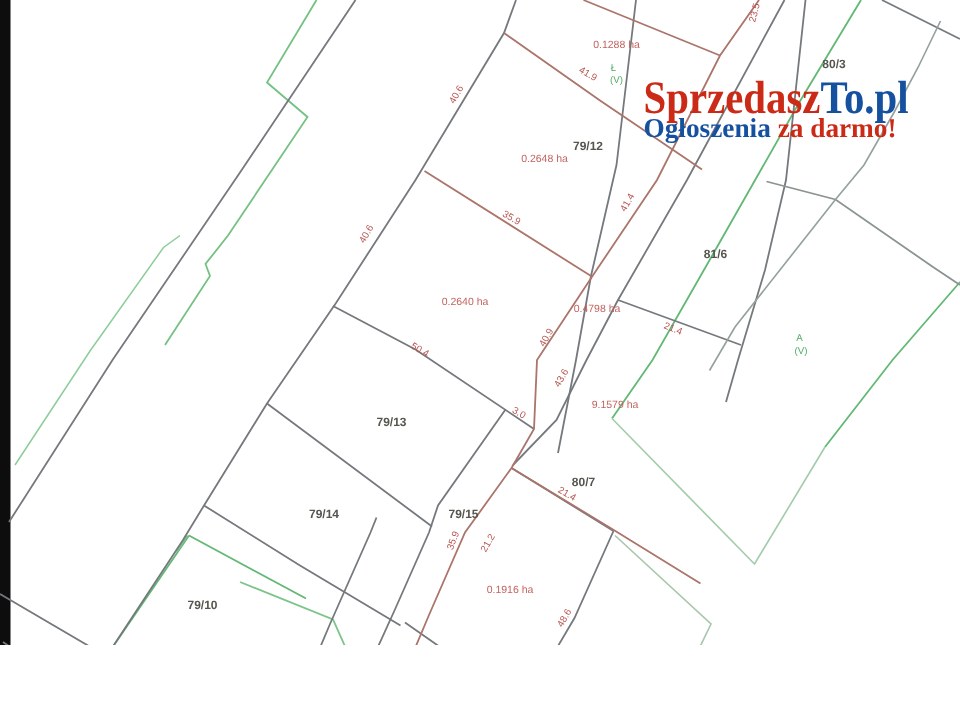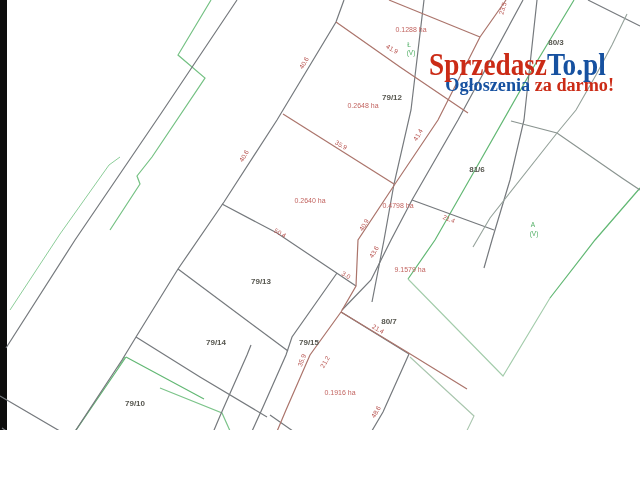--- a/index.html
+++ b/index.html
@@ -1,20 +1,20 @@
 <!DOCTYPE html>
 <html><head>
 <meta charset="utf-8">
 <style>
   html,body{margin:0;padding:0;background:#fff;}
   .wrap{position:relative;width:640px;height:430px;overflow:hidden;font-family:"Liberation Sans",sans-serif;}
   svg{position:absolute;left:0;top:0;}
   .logo{position:absolute;left:429px;top:48.5px;font-family:"Liberation Serif",serif;font-weight:bold;line-height:1;}
   .l1{font-size:31px;white-space:nowrap;transform:scaleX(0.878);transform-origin:left top;}
-  .l2{font-size:18.2px;margin-top:-3.2px;white-space:nowrap;text-align:center;}
+  .l2{font-size:18.2px;margin-top:-3.2px;white-space:nowrap;}
   .red{color:#cb2b16;}
   .blue{color:#1651a0;}
 </style>
 </head>
 <body>
 <div class="wrap">
 <svg width="640" height="480" viewBox="0 0 640 480">
   <defs>
         <filter id="soft" x="-5%" y="-5%" width="110%" height="110%">
           <feGaussianBlur stdDeviation="0.33"></feGaussianBlur>

